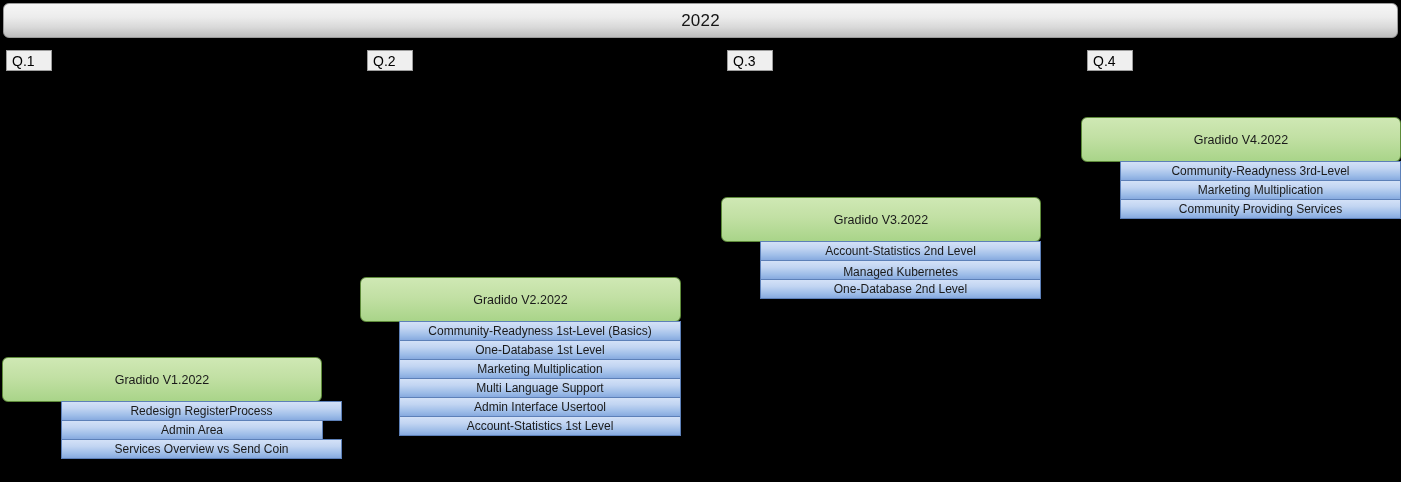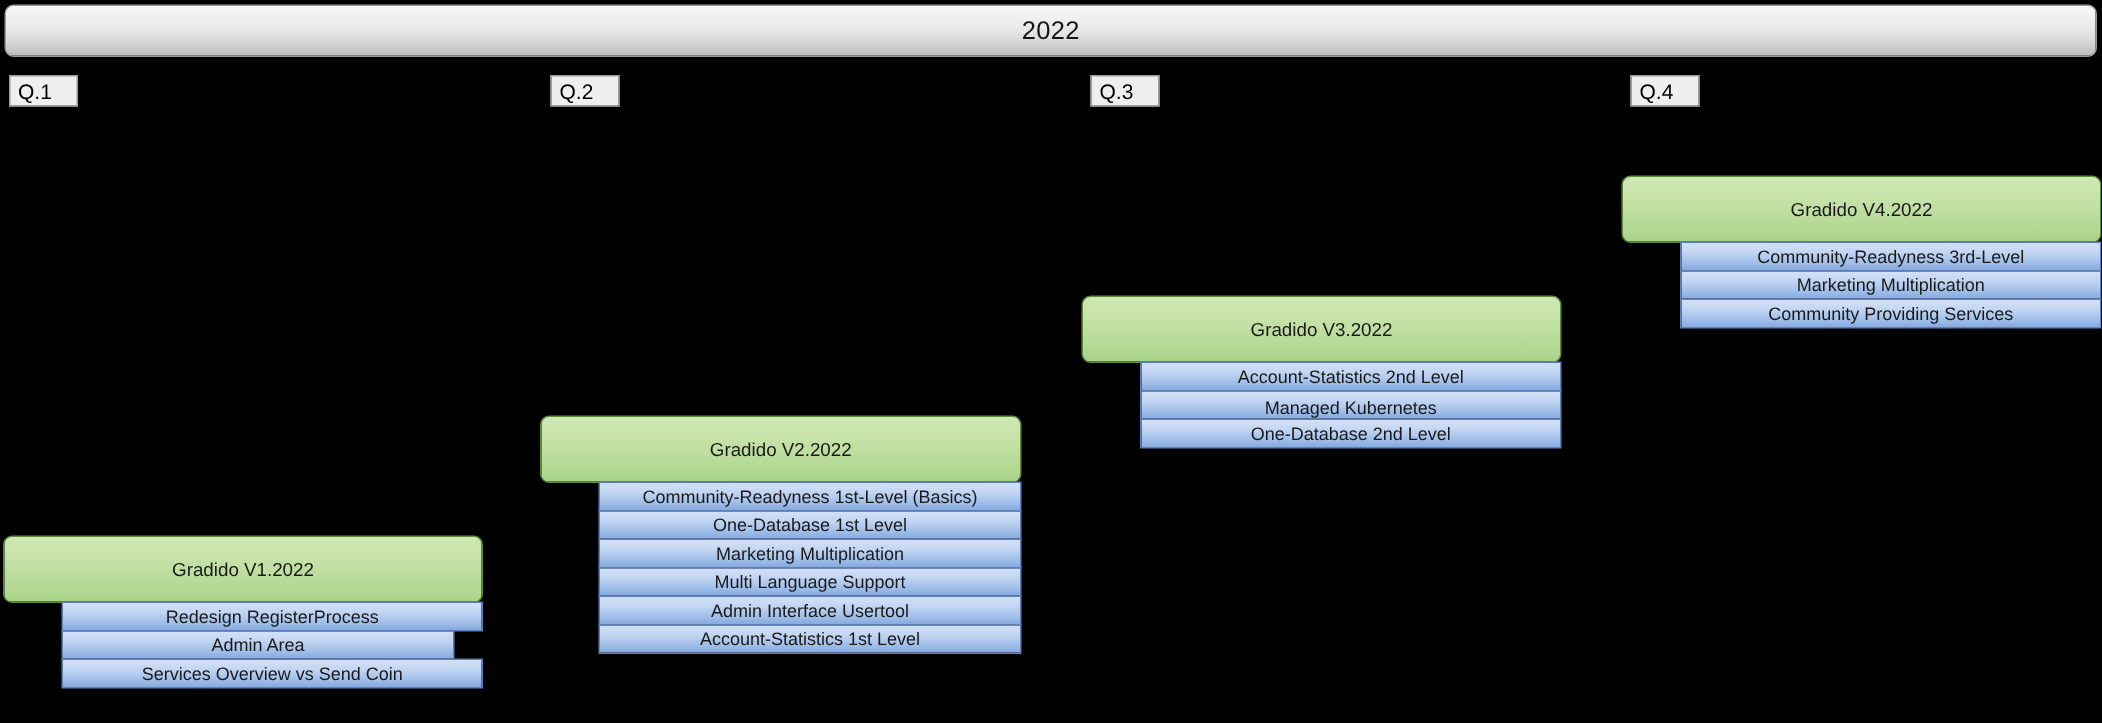--- a/index.html
+++ b/index.html
@@ -117,21 +117,21 @@
       <div class="quarter" style="left: 1087px; width: 46px;">
         <span class="quarter-label">Q.4</span>
       </div>
     </div>
 
   <div id="groups-layer">
       <div class="group" style="left: 2px; top: 357px;">
         <div class="group-header" style="width: 320px;">
           <span class="group-header-label">Gradido V1.2022</span>
         </div>
-        <div class="group-items" style="margin-left: 39px;">
+        <div class="group-items" style="margin-left: 59px;">
           <div class="item" style="width: 281px;">
             <span class="item-label">Redesign RegisterProcess</span>
           </div>
           <div class="item" style="width: 262px;">
             <span class="item-label">Admin Area</span>
           </div>
           <div class="item" style="width: 281px;">
             <span class="item-label">Services Overview vs Send Coin</span>
           </div>
         </div>

